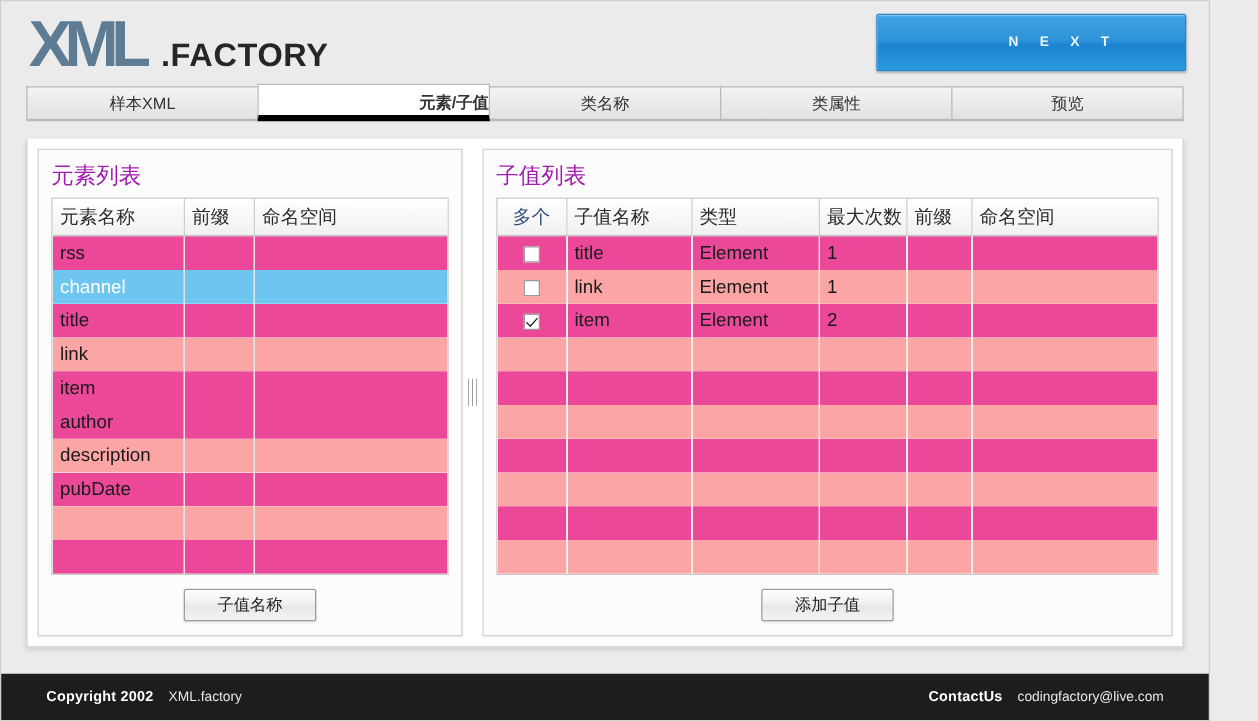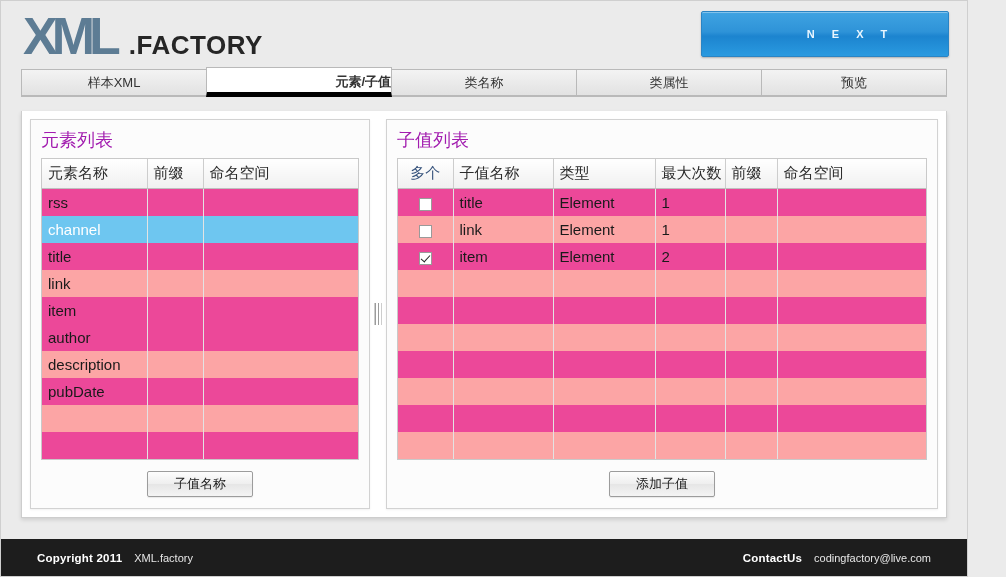--- a/index.html
+++ b/index.html
@@ -486,21 +486,21 @@
         </table>
       </div>
       <div class="panel-footer">
         <div class="btn">添加子值</div>
       </div>
     </div>
   </div>
 
   <div class="footer">
     <div class="left">
-      <span class="strong">Copyright 2011</span>
+      <span class="strong">Copyright 2002</span>
       <span class="dim">XML.factory</span>
     </div>
     <div class="right">
       <span class="strong">ContactUs</span>
       <span class="dim">codingfactory@live.com</span>
     </div>
   </div>
 
 </div>
 

